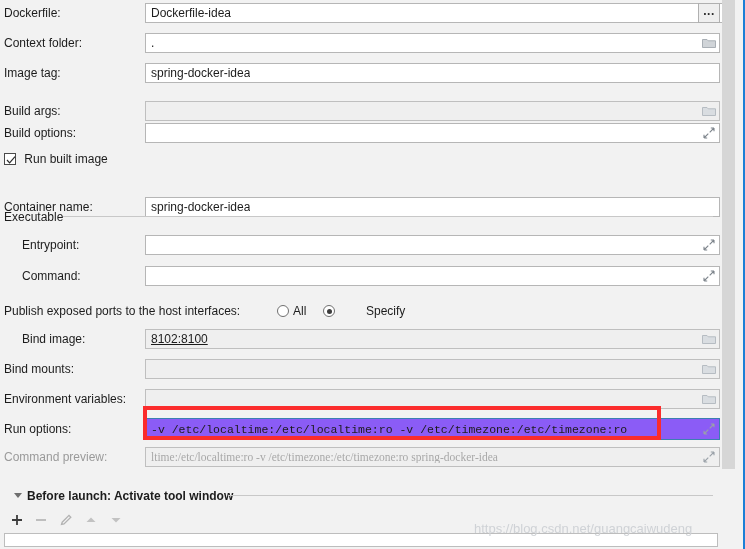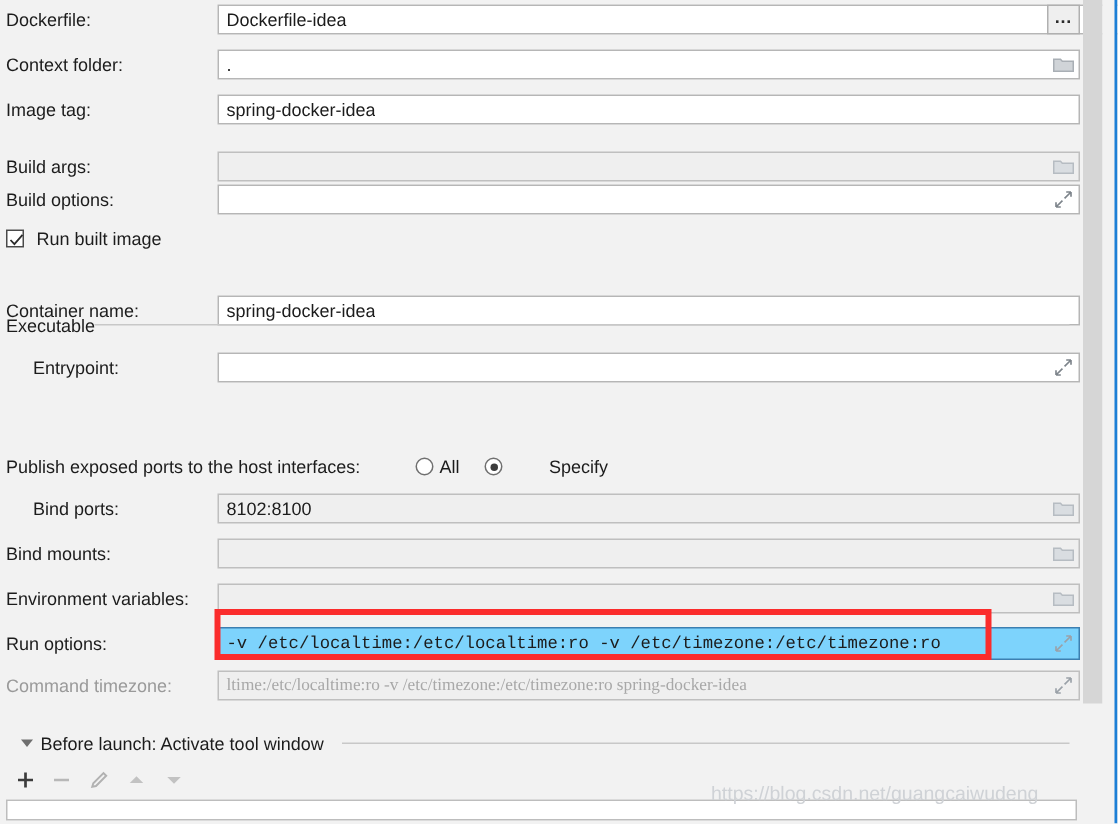--- a/index.html
+++ b/index.html
@@ -39,21 +39,21 @@
     font-size:12px; color:#1c1c1c;
     white-space:nowrap; overflow:hidden;
   }
   .field .val.mono {
     font-family:"Liberation Mono", monospace;
     font-size:11.5px;
   }
   .field .val.ghost { color:#a8a8a8;font-family:Liberation Serif, serif; }
 
   
-  .field.focused { border:1px solid #3c7fb1; background:#7dd3fc; }
+  .field.focused { border:1px solid #3c7fb1; background:#8b5cf6; }
 
   
   .ficon {
     position:absolute; right:3px; top:50%; transform:translateY(-50%);
     width:15px; height:14px; display:flex; align-items:center; justify-content:center;
   }
 
   
   .combo-arrow {
     position:absolute; right:1px; top:1px; width:17px; height:18px;
@@ -217,36 +217,48 @@
       <span class="val"></span>
       <span class="ficon">
         <svg width="12" height="12" viewBox="0 0 12 12">
           <path d="M11 1 L6.7 5.3 M11 1 H7.8 M11 1 V4.2" stroke="#7d848b" stroke-width="1.1" fill="none"></path>
           <path d="M1 11 L5.3 6.7 M1 11 H4.2 M1 11 V7.8" stroke="#7d848b" stroke-width="1.1" fill="none"></path>
         </svg>
       </span>
     </div>
   </div>
 
+  <div class="row" style="top:265px;">
+    <span class="label indent">Command:</span>
+    <div class="field" style="left:145px; width:575px;">
+      <span class="val"></span>
+      <span class="ficon">
+        <svg width="12" height="12" viewBox="0 0 12 12">
+          <path d="M11 1 L6.7 5.3 M11 1 H7.8 M11 1 V4.2" stroke="#7d848b" stroke-width="1.1" fill="none"></path>
+          <path d="M1 11 L5.3 6.7 M1 11 H4.2 M1 11 V7.8" stroke="#7d848b" stroke-width="1.1" fill="none"></path>
+        </svg>
+      </span>
+    </div>
+  </div>
 
   <div class="row" style="top:302px;text-align:right;">
     <span class="label" style="top:2px;">Publish exposed ports to the host interfaces:</span>
     <div class="radiowrap" style="left:277px; top:2px;">
       <span class="radio"></span>
       <span>All</span>
     </div>
     <div class="radiowrap" style="left:323px; top:2px;gap:31px;">
       <span class="radio sel"></span>
       <span>Specify</span>
     </div>
   </div>
 
   <div class="row" style="top:328px;">
-    <span class="label indent">Bind ports:</span>
-    <div class="field dis" style="left:145px; width:575px;">
+    <span class="label indent">Bind image:</span>
+    <div class="field dis" style="left:145px; width:575px;text-decoration:underline;">
       <span class="val">8102:8100</span>
       <span class="ficon">
         <svg width="14" height="12" viewBox="0 0 14 12">
             <path d="M0.5 2.5 h4.5 l1.2 1.3 H13.5 V10.5 H0.5 Z" fill="#d9dde1" stroke="#b6bcc2" stroke-width="1"></path>
           </svg>
       </span>
     </div>
   </div>
 
   <div class="row" style="top:358px;">
@@ -280,34 +292,34 @@
       <span class="ficon">
         <svg width="12" height="12" viewBox="0 0 12 12">
           <path d="M11 1 L6.7 5.3 M11 1 H7.8 M11 1 V4.2" stroke="#9aa1a8" stroke-width="1.1" fill="none"></path>
           <path d="M1 11 L5.3 6.7 M1 11 H4.2 M1 11 V7.8" stroke="#9aa1a8" stroke-width="1.1" fill="none"></path>
         </svg>
       </span>
     </div>
   </div>
 
   <div class="row" style="top:446px;">
-    <span class="label disabled">Command timezone:</span>
+    <span class="label disabled">Command preview:</span>
     <div class="field dis" style="left:145px; width:575px;">
       <span class="val mono ghost">ltime:/etc/localtime:ro -v /etc/timezone:/etc/timezone:ro spring-docker-idea</span>
       <span class="ficon">
         <svg width="12" height="12" viewBox="0 0 12 12">
           <path d="M11 1 L6.7 5.3 M11 1 H7.8 M11 1 V4.2" stroke="#9aa1a8" stroke-width="1.1" fill="none"></path>
           <path d="M1 11 L5.3 6.7 M1 11 H4.2 M1 11 V7.8" stroke="#9aa1a8" stroke-width="1.1" fill="none"></path>
         </svg>
       </span>
     </div>
   </div>
 
   <div class="tri" style="left:14px; top:493px;"></div>
-  <span class="sep-title" style="left:27px; top:489px;">Before launch: Activate tool window</span>
+  <span class="sep-title" style="left:27px; top:489px;font-weight:bold;">Before launch: Activate tool window</span>
   <div class="sep-line" style="left:228px; top:495px; width:485px;"></div>
 
   <div class="tbtn" style="left:9px; top:512px;">
     <svg width="16" height="16" viewBox="0 0 16 16">
       <path d="M8 3 V13 M3 8 H13" stroke="#3c3c3c" stroke-width="1.8"></path>
     </svg>
   </div>
   <div class="tbtn" style="left:33px; top:512px;">
     <svg width="16" height="16" viewBox="0 0 16 16">
       <path d="M3 8 H13" stroke="#b8b8b8" stroke-width="1.8"></path>

